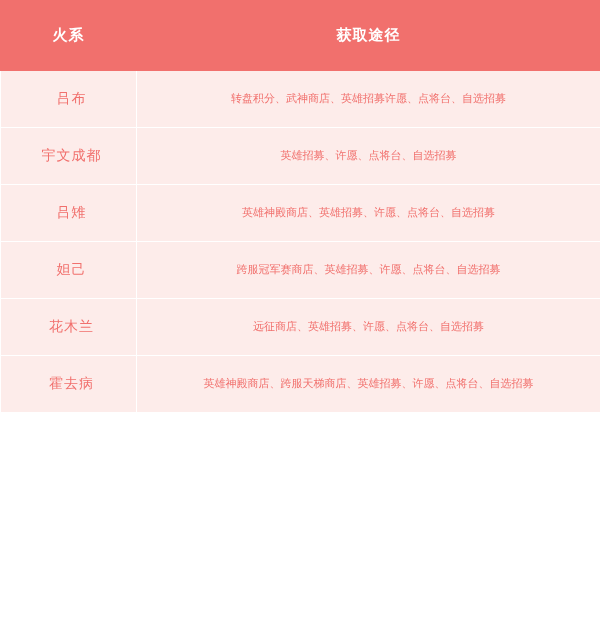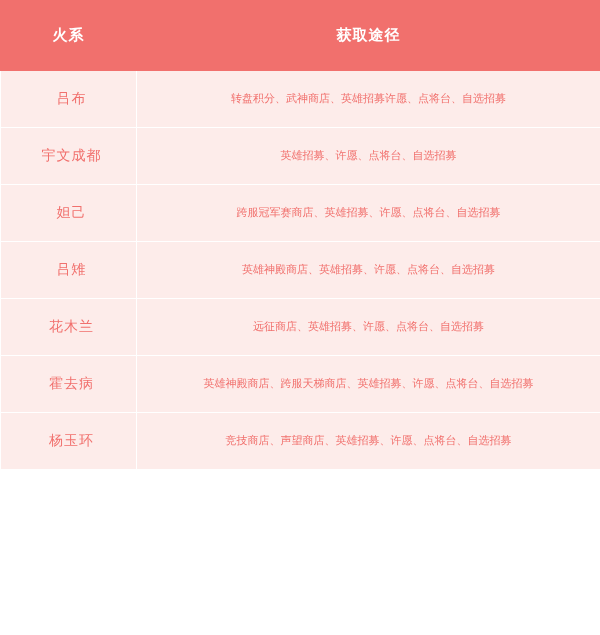--- a/index.html
+++ b/index.html
@@ -65,33 +65,29 @@
   <tbody>
     <tr>
       <td class="name-cell">吕布</td>
       <td>转盘积分、武神商店、英雄招募许愿、点将台、自选招募</td>
     </tr>
     <tr>
       <td class="name-cell">宇文成都</td>
       <td>英雄招募、许愿、点将台、自选招募</td>
     </tr>
     <tr>
+      <td class="name-cell">吕雉</td>
+      <td>英雄神殿商店、英雄招募、许愿、点将台、自选招募</td>
+    </tr>
+    <tr>
       <td class="name-cell">妲己</td>
       <td>跨服冠军赛商店、英雄招募、许愿、点将台、自选招募</td>
-    </tr>
-    <tr>
-      <td class="name-cell">吕雉</td>
-      <td>英雄神殿商店、英雄招募、许愿、点将台、自选招募</td>
     </tr>
     <tr>
       <td class="name-cell">花木兰</td>
       <td>远征商店、英雄招募、许愿、点将台、自选招募</td>
     </tr>
     <tr>
       <td class="name-cell">霍去病</td>
       <td>英雄神殿商店、跨服天梯商店、英雄招募、许愿、点将台、自选招募</td>
     </tr>
-    <tr>
-      <td class="name-cell">杨玉环</td>
-      <td>竞技商店、声望商店、英雄招募、许愿、点将台、自选招募</td>
-    </tr>
   </tbody>
 </table>
 
 </body></html>

